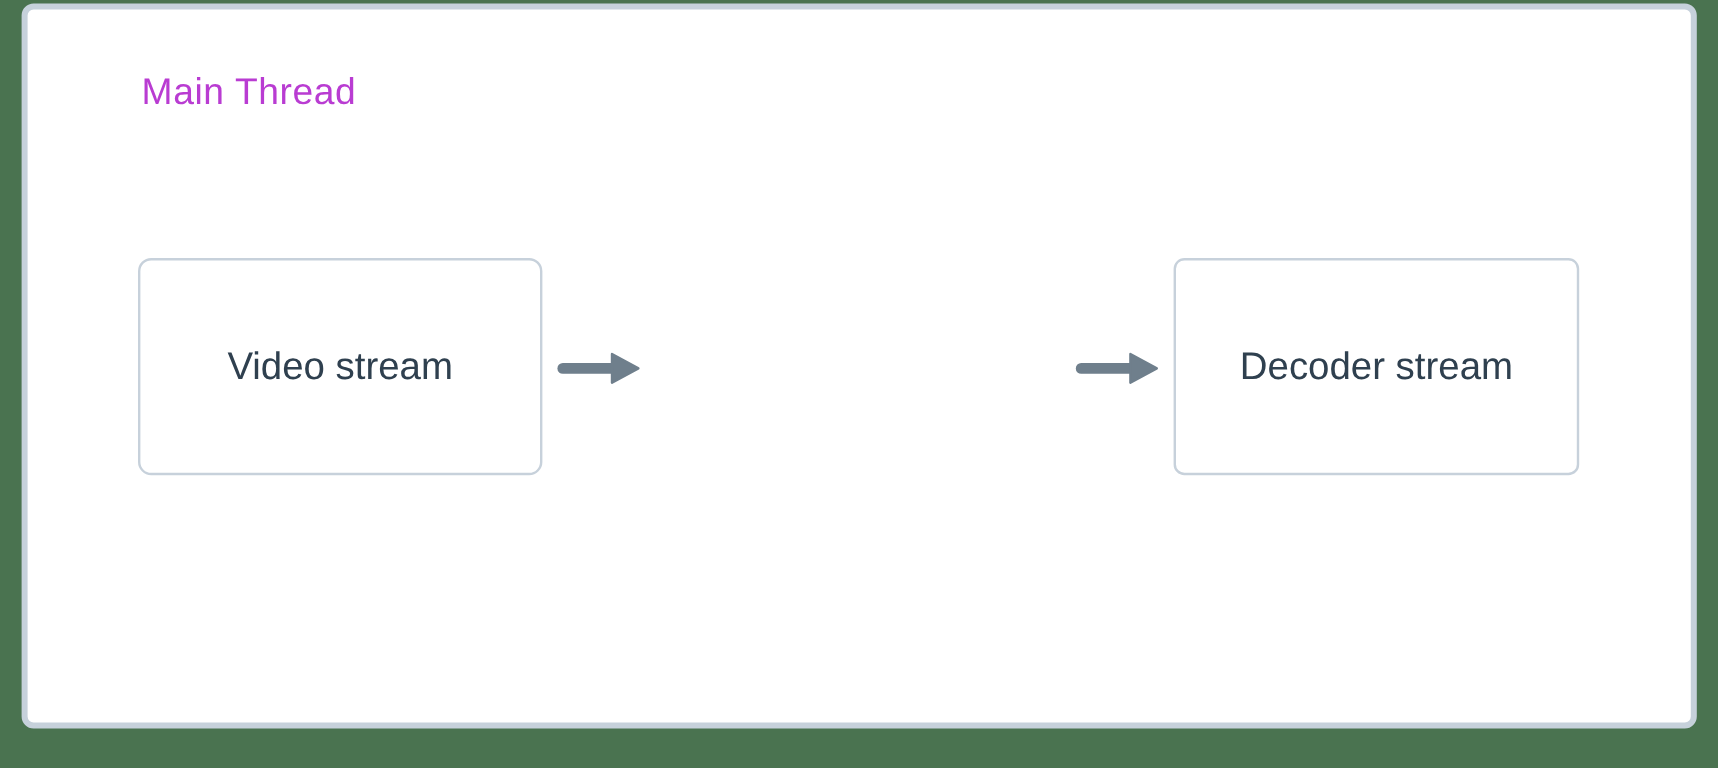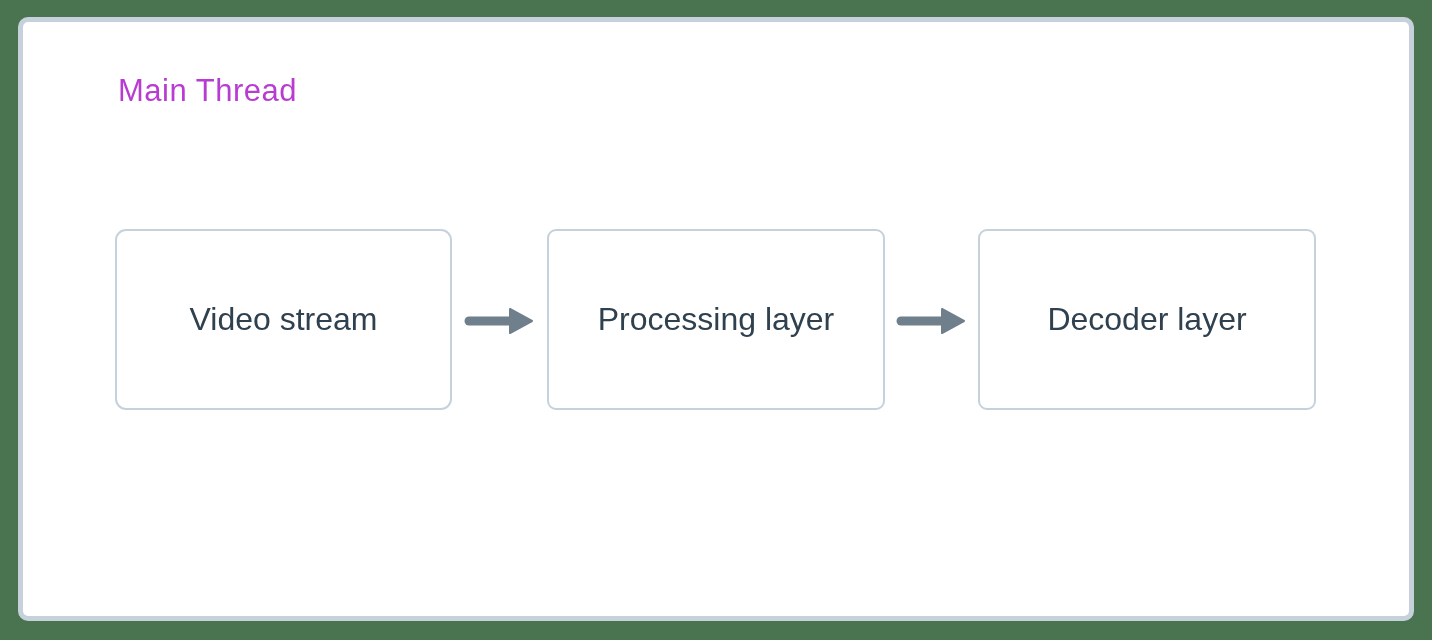--- a/index.html
+++ b/index.html
@@ -11,21 +11,21 @@
     --arrow:#6F7F8C;
     --title:#B93CD2;
   }
   html,body{margin:0;padding:0;}
   body{
     width:1432px;height:640px;position:relative;overflow:hidden;
     background:var(--page-bg);
     font-family:"Liberation Sans","DejaVu Sans",sans-serif;
   }
   .panel{
-    position:absolute;left:18px;top:17px;width:1396px;height:604px;
+    position:absolute;left:18px;top:3px;width:1396px;height:604px;
     box-sizing:border-box;background:var(--panel-bg);
     border:5px solid var(--panel-border);border-radius:10px;
   }
   .title{
     position:absolute;left:95px;top:52px;
     font-size:31px;line-height:34px;color:var(--title);
     letter-spacing:0.5px;white-space:nowrap;
   }
   .node{
     position:absolute;top:207px;height:181px;box-sizing:border-box;
@@ -56,28 +56,25 @@
     <span>Video stream</span>
   </div>
 
   <div class="arrow arrow-1">
     <svg width="70" height="30" viewBox="0 0 70 30" aria-hidden="true">
       <line x1="5" y1="15" x2="47" y2="15" stroke="currentColor" stroke-width="9" stroke-linecap="round"></line>
       <path d="M46 3 L68 15 L46 27 Z" fill="currentColor" stroke="currentColor" stroke-width="2" stroke-linejoin="round"></path>
     </svg>
   </div>
 
-  <div class="node node-2">
-    <span>Processing layer</span>
-  </div>
 
   <div class="arrow arrow-2">
     <svg width="70" height="30" viewBox="0 0 70 30" aria-hidden="true">
       <line x1="5" y1="15" x2="47" y2="15" stroke="currentColor" stroke-width="9" stroke-linecap="round"></line>
       <path d="M46 3 L68 15 L46 27 Z" fill="currentColor" stroke="currentColor" stroke-width="2" stroke-linejoin="round"></path>
     </svg>
   </div>
 
   <div class="node node-3">
-    <span>Decoder layer</span>
+    <span>Decoder stream</span>
   </div>
 
 </div>
 
 </body></html>

